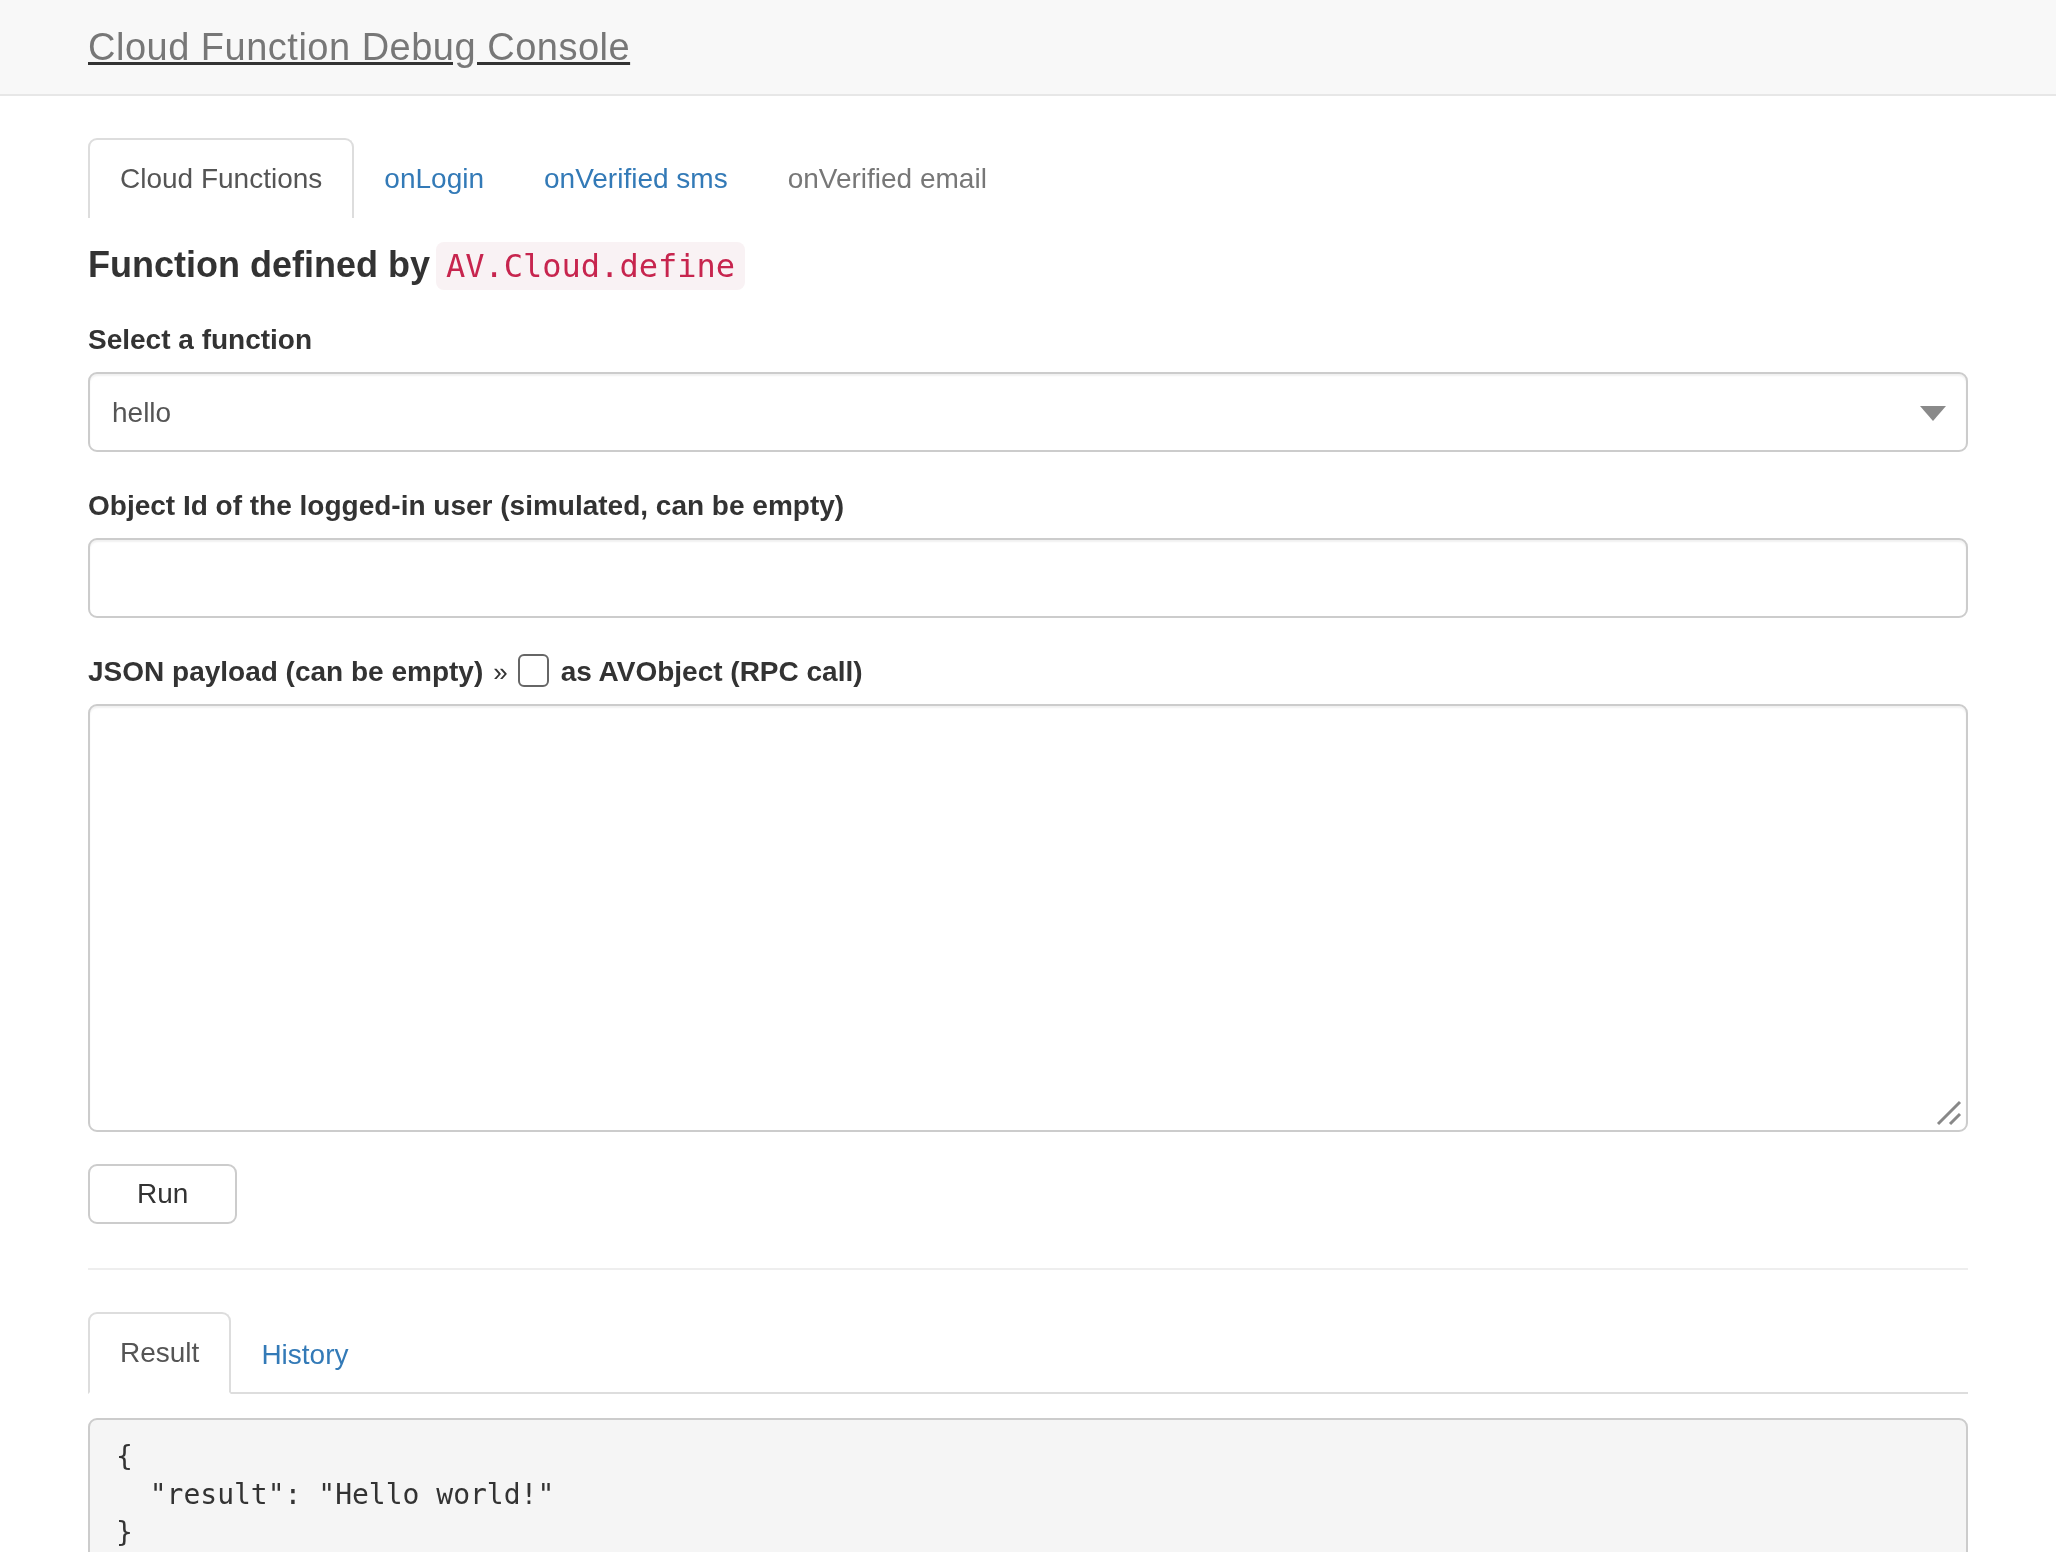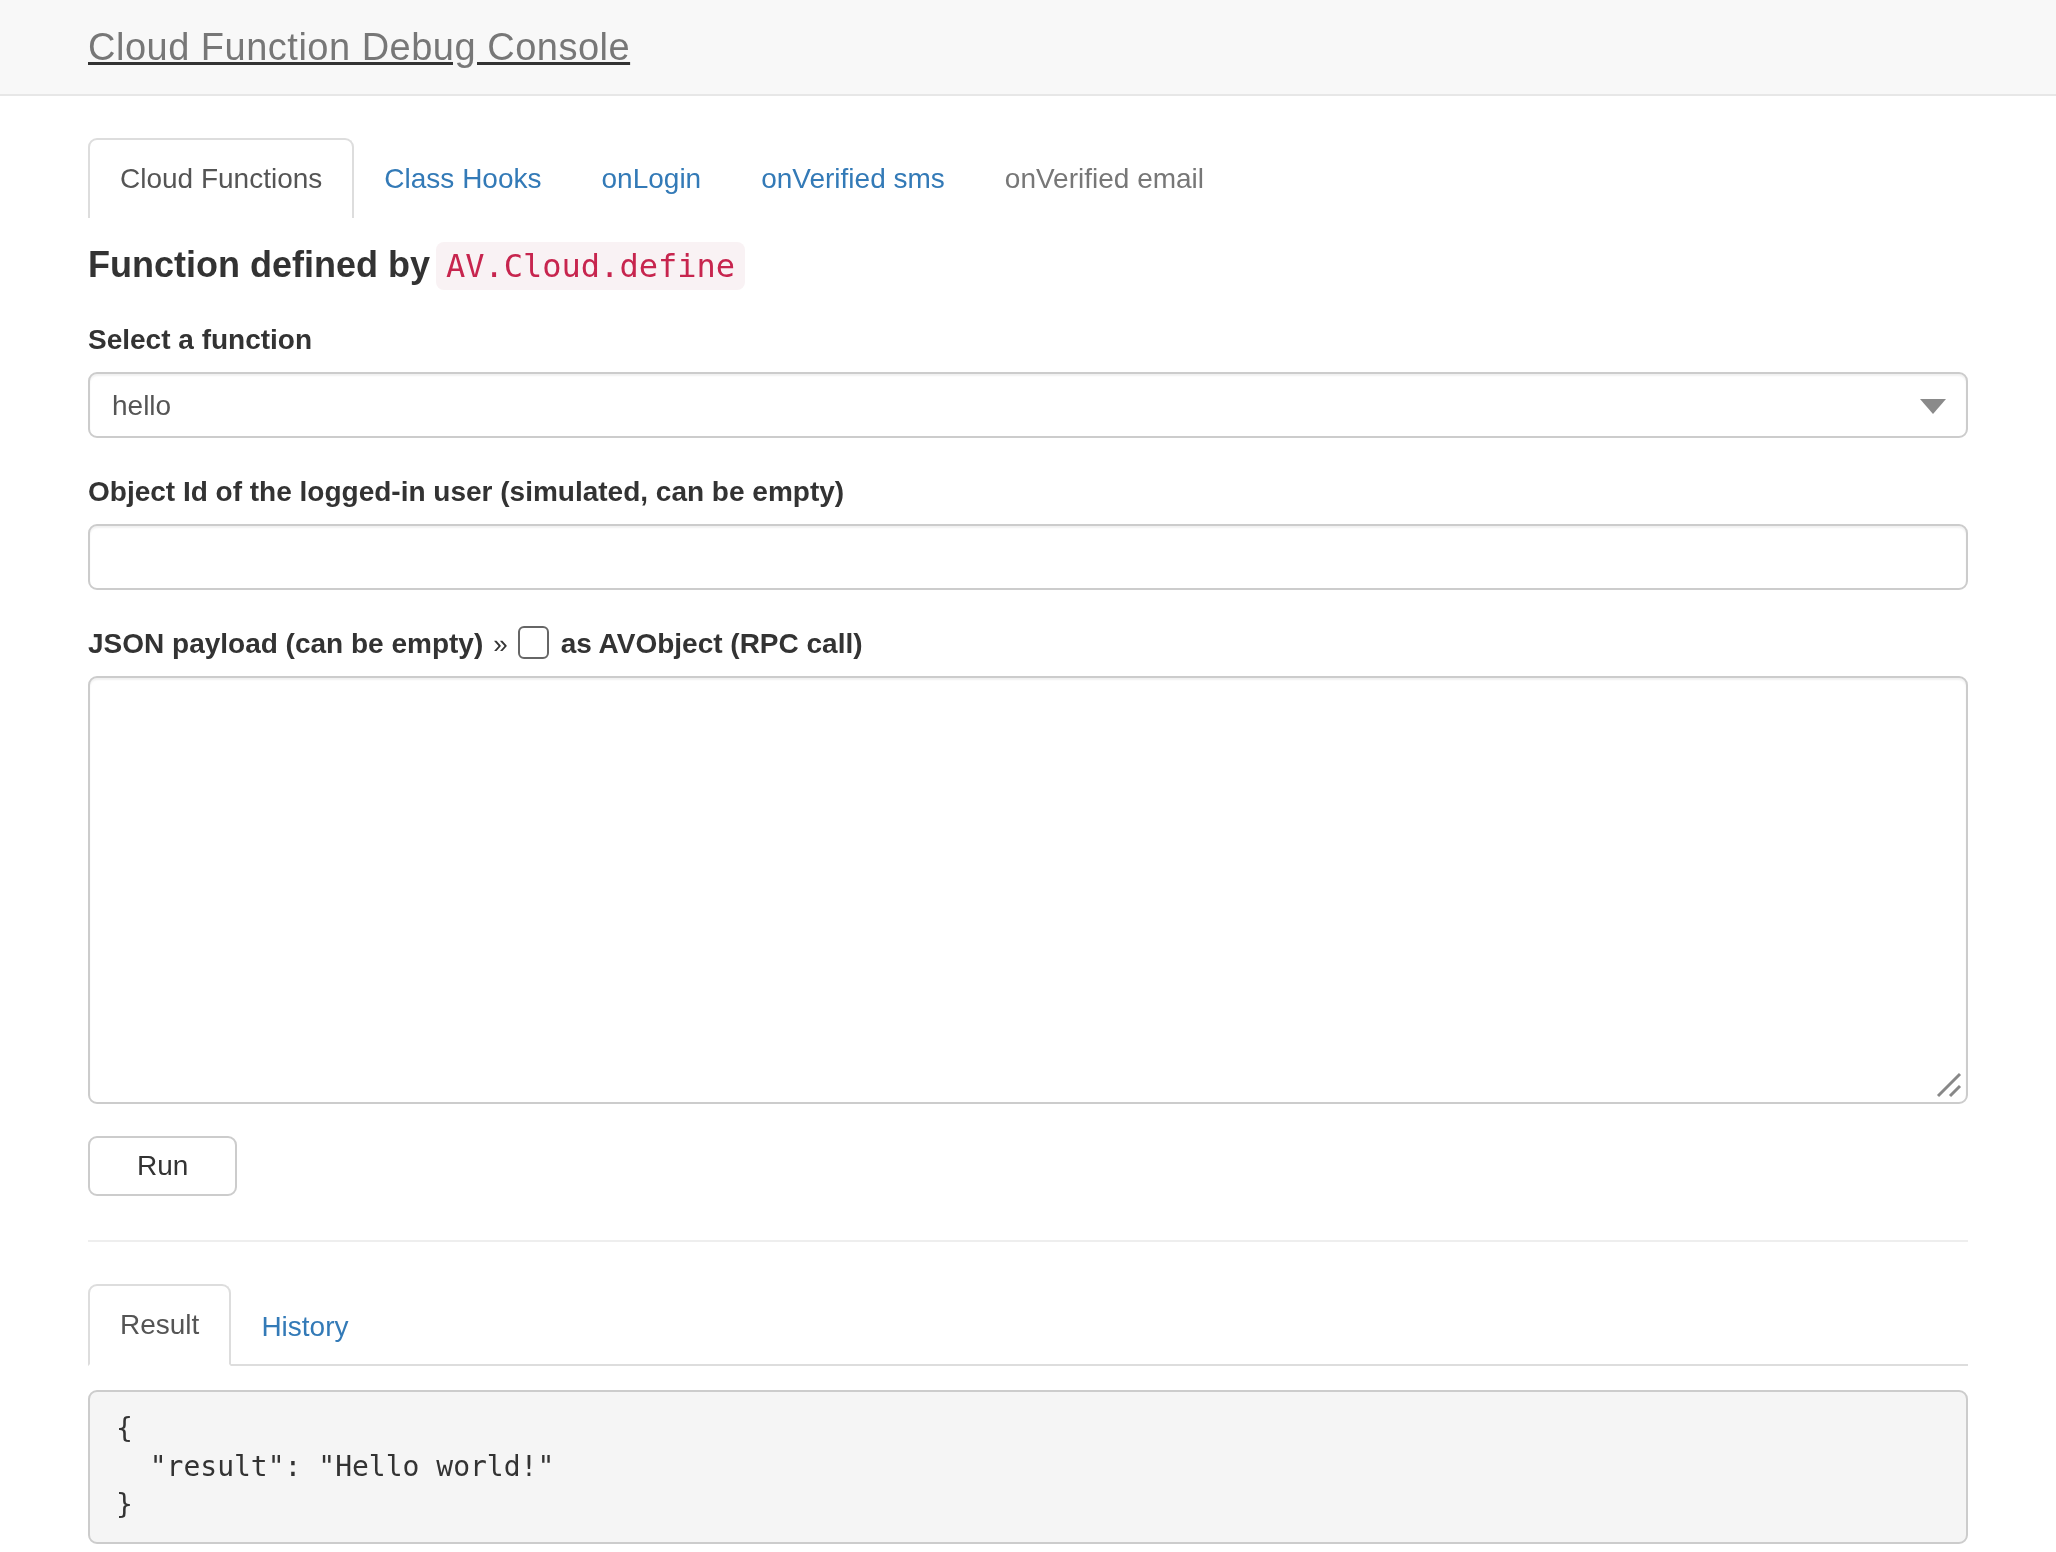--- a/index.html
+++ b/index.html
@@ -82,21 +82,21 @@
     display: block;
     font-size: 28px;
     font-weight: bold;
     color: #333333;
     margin-top: 38px;
     margin-bottom: 16px;
   }
   .form-control {
     display: block;
     width: 100%;
-    height: 66px;
+    height: 80px;
     padding: 16px 22px;
     font-size: 28px;
     font-family: "Liberation Sans", sans-serif;
     color: #555555;
     background: #ffffff;
     border: 2px solid var(--border-gray);
     border-radius: 9px;
     box-shadow: inset 0 2px 2px rgba(0,0,0,0.06);
     outline: none;
   }
@@ -192,21 +192,20 @@
 
 <header class="navbar">
   <div class="navbar-title">Cloud Function Debug Console</div>
 </header>
 
 <main class="container">
 
   
   <nav class="nav-tabs">
     <div class="tab active">Cloud Functions</div>
-    <a class="tab link">Class Hooks</a>
     <a class="tab link">onLogin</a>
     <a class="tab link">onVerified sms</a>
     <div class="tab muted">onVerified email</div>
   </nav>
 
   
   <h3 class="section-heading"><span>Function defined by</span><span class="code-chip">AV.Cloud.define</span></h3>
 
   
   <label class="control-label">Select a function</label>

